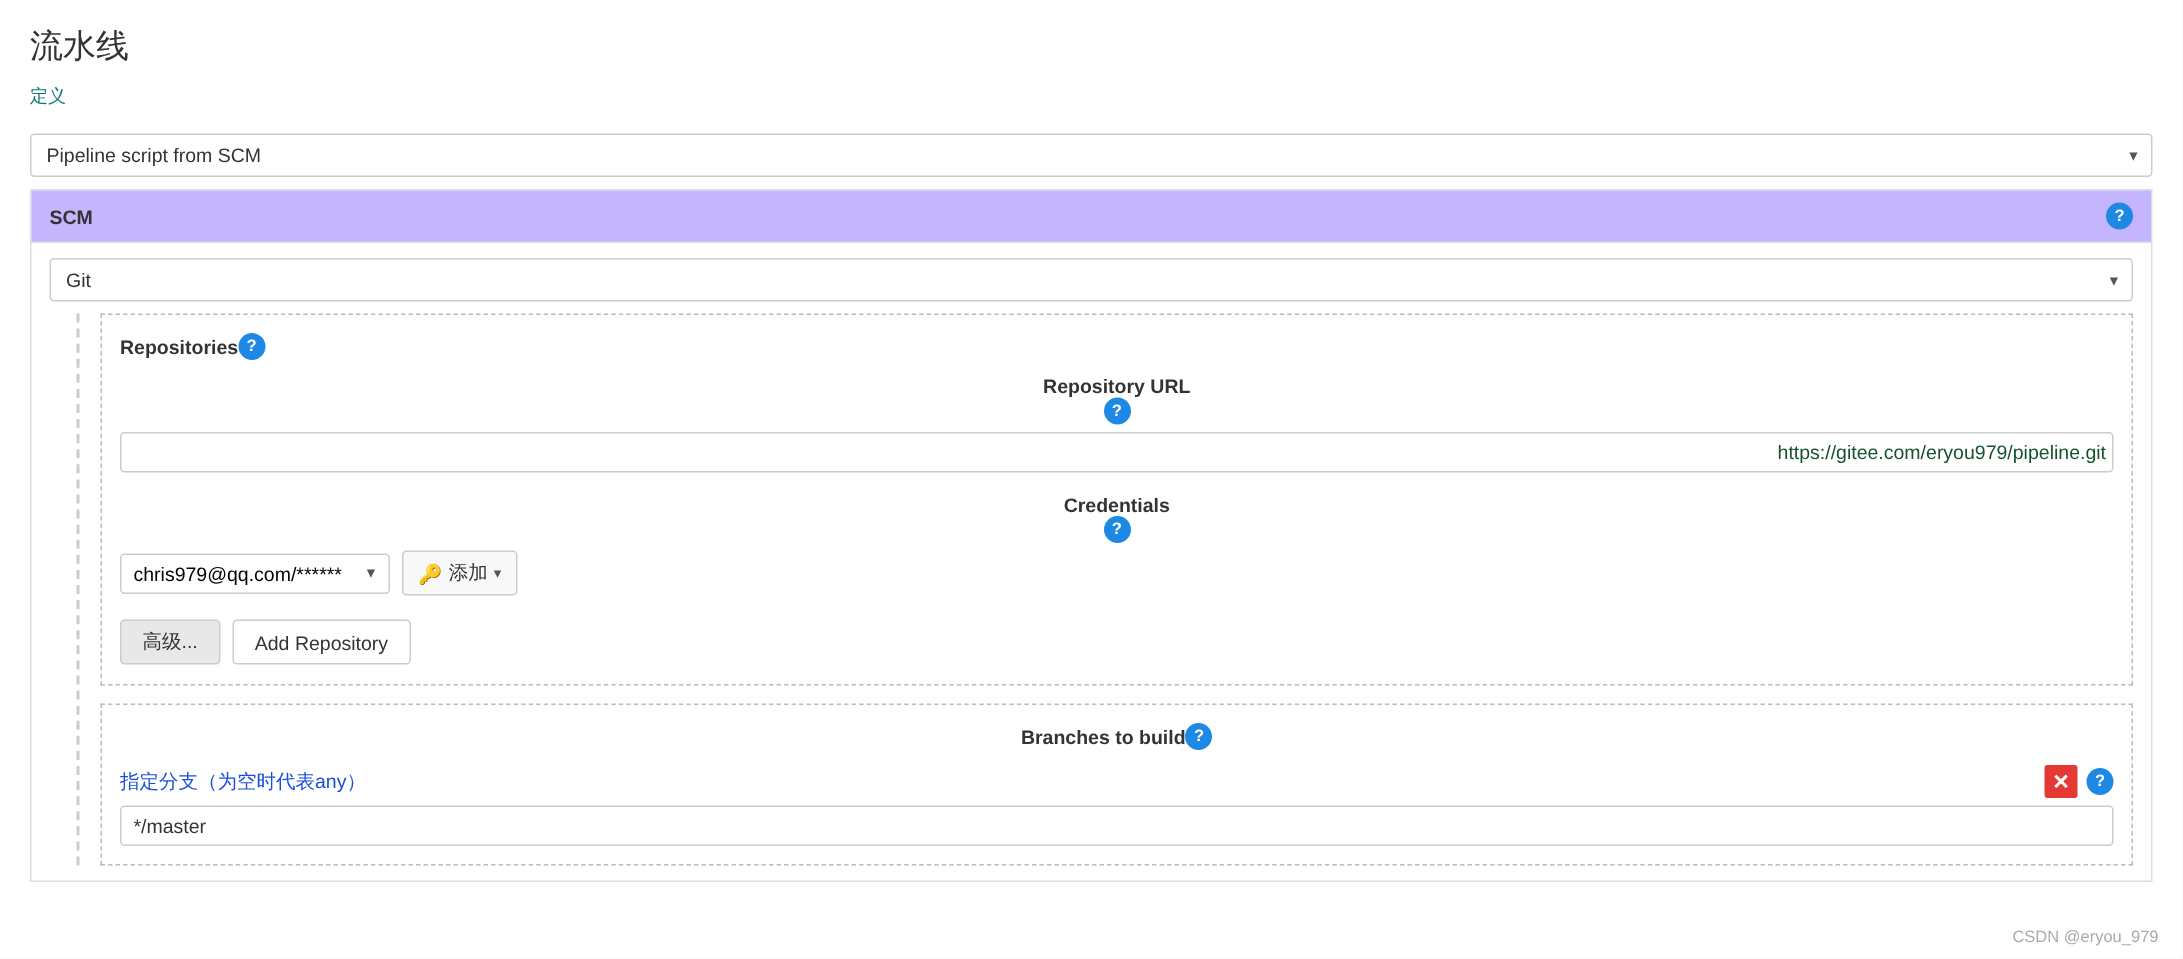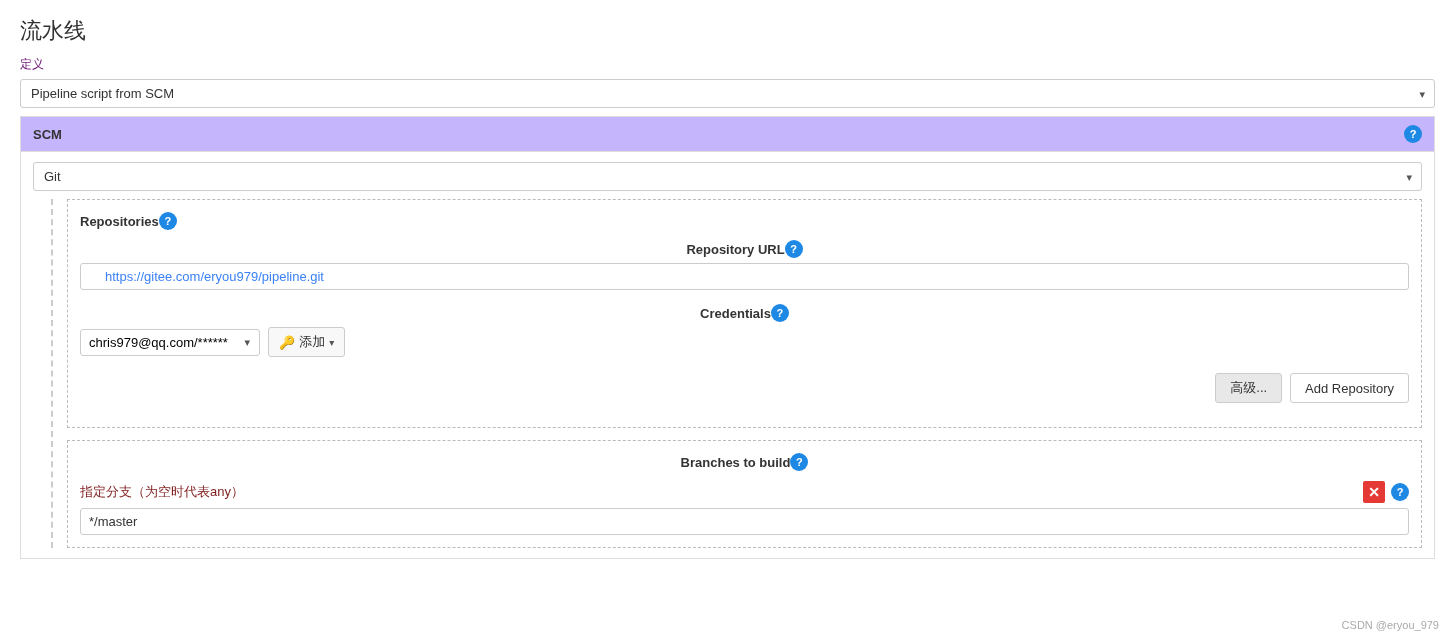--- a/index.html
+++ b/index.html
@@ -16,22 +16,22 @@
       position: relative;
     }
     .page-title {
       font-size: 22px;
       font-weight: normal;
       color: #333;
       margin-bottom: 10px;
     }
     .section-label {
       font-size: 12px;
-      color: #701a75;
-      margin-bottom: 6px;
+      color: #0f766e;
+      margin-bottom: 16px;
     }
     .select-wrapper {
       position: relative;
       width: 100%;
     }
     .select-wrapper select {
       width: 100%;
       padding: 6px 30px 6px 10px;
       border: 1px solid #ccc;
       border-radius: 3px;
@@ -101,32 +101,34 @@
       font-size: 13px;
     }
     .repo-url-section {
       margin-bottom: 14px;
     }
     .field-label-row {
       display: flex;
       align-items: center;
       justify-content: center;
       margin-bottom: 5px;
+      flex-direction: column;
     }
     .field-label {
       font-weight: bold;
       font-size: 13px;
     }
     .text-input {
       width: 100%;
-      padding: 5px 24px;
-      border: 1px solid #ccc;
-      border-radius: 3px;
-      font-size: 13px;
-      color: #3b82f6;
+      padding: 5px 4px;
+      border: 1px solid #ccc;
+      border-radius: 3px;
+      font-size: 13px;
+      color: #14532d;
+      text-align: right;
     }
     .credentials-section {
       margin-bottom: 14px;
     }
     .credentials-controls {
       display: flex;
       align-items: center;
       gap: 8px;
     }
     .credentials-select-wrapper {
@@ -158,24 +160,24 @@
     .key-shape {
       font-size: 13px;
       color: #6c8ebf;
     }
     .add-btn-arrow {
       font-size: 10px;
       color: #555;
     }
     .action-buttons-row {
       display: flex;
-      justify-content: flex-end;
+      justify-content: flex-start;
       gap: 8px;
       margin-top: 16px;
-      margin-bottom: 12px;
+      margin-bottom: 1px;
     }
     .btn-advanced {
       padding: 5px 14px;
       border: 1px solid #ccc;
       border-radius: 3px;
       background: #e8e8e8;
       cursor: pointer;
       font-size: 13px;
       color: #333;
     }
@@ -204,21 +206,21 @@
       font-size: 13px;
     }
     .branch-specify-row {
       display: flex;
       justify-content: space-between;
       align-items: center;
       margin-bottom: 5px;
     }
     .branch-specify-label {
       font-size: 13px;
-      color: #7f1d1d;
+      color: #1d4ed8;
     }
     .branch-controls-row {
       display: flex;
       align-items: center;
       gap: 6px;
     }
     .delete-btn {
       display: inline-flex;
       align-items: center;
       justify-content: center;

